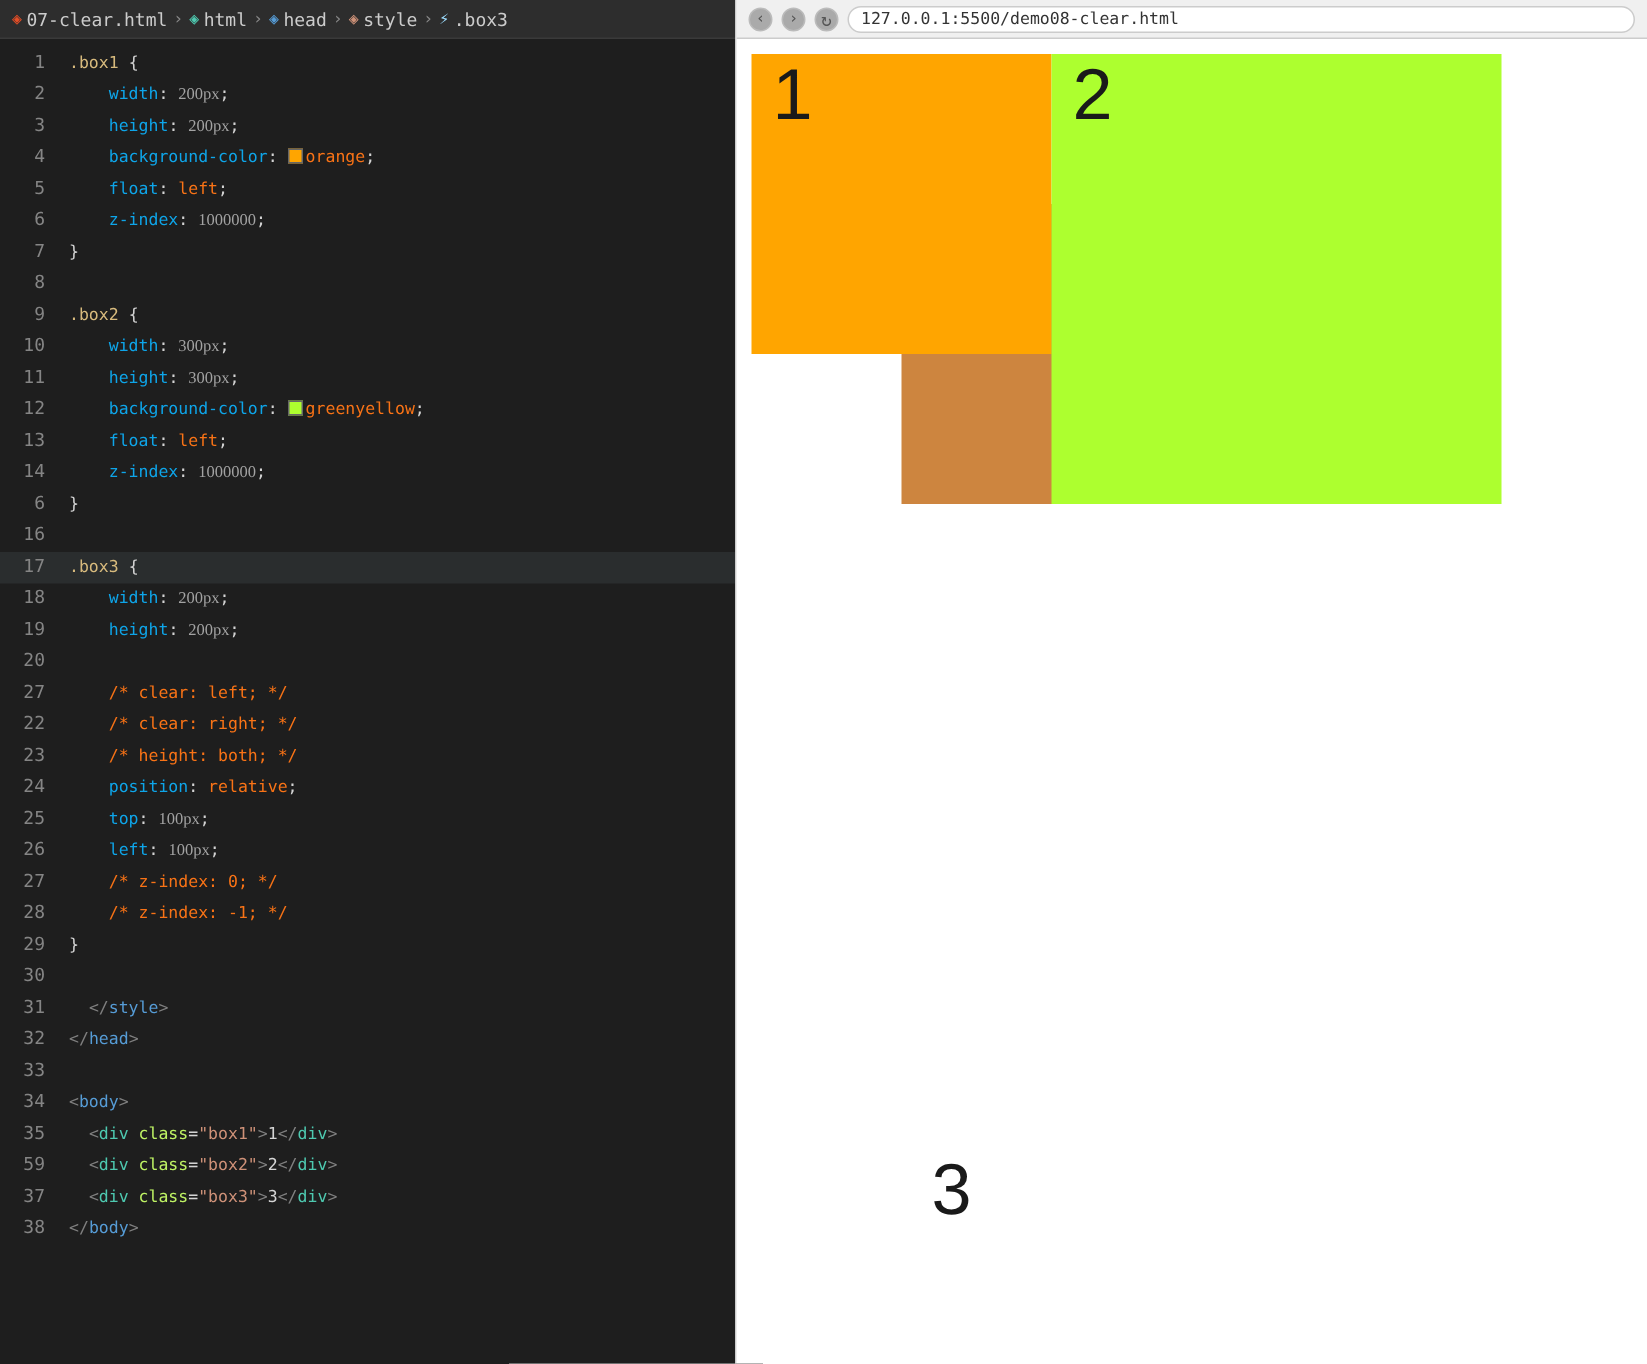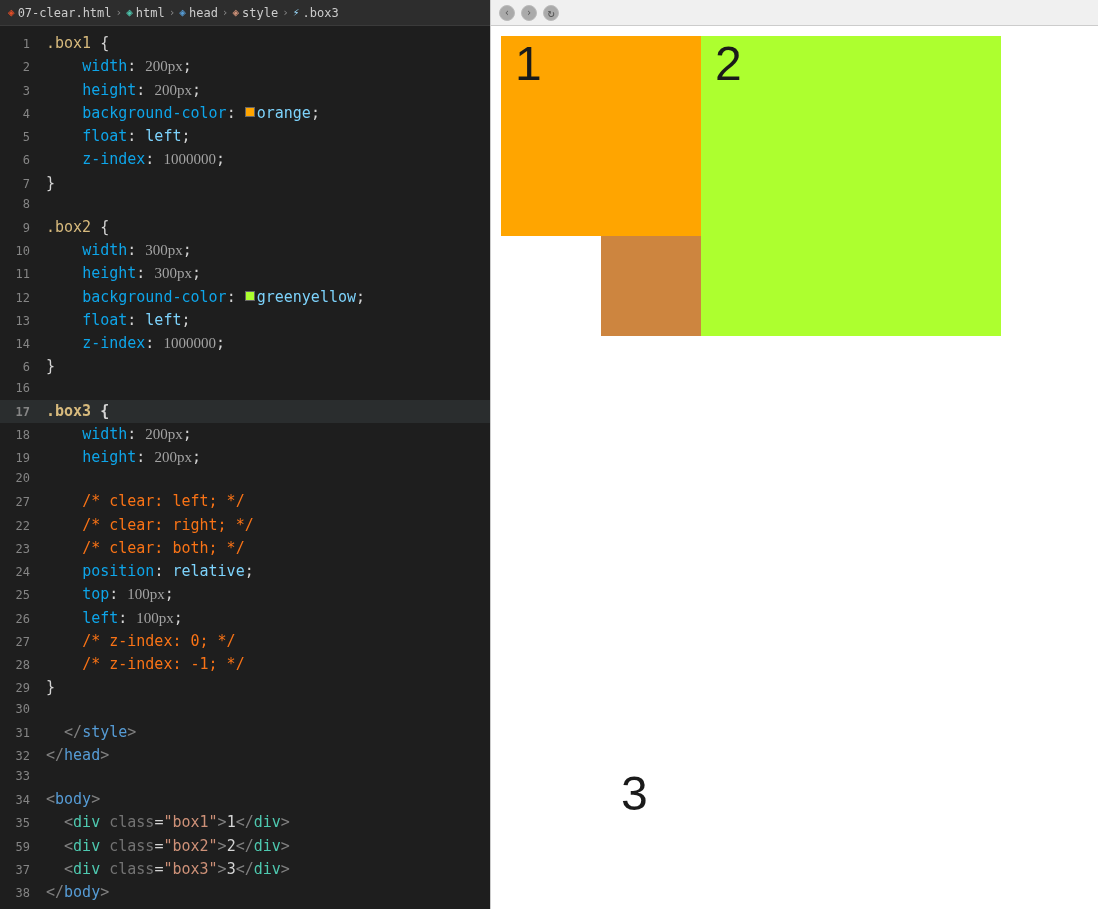--- a/index.html
+++ b/index.html
@@ -82,54 +82,53 @@
       text-align: right;
       margin-right: 16px;
       font-size: 12px;
       user-select: none;
       flex-shrink: 0;
     }
 
     .line-content {
       color: #d4d4d4;
       white-space: pre;
-      font-size: 15px;
+      font-size: 11px;
     }
 
     
     .c-selector { color: #d7ba7d; }
     .c-brace { color: #d4d4d4; }
     .c-property { color: #0ea5e9; }
     .c-colon { color: #d4d4d4; }
-    .c-value { color: #7dd3fc; }
+    .c-value { color: #f97316; }
     .c-value-num { color: #a3a3a3; font-family: Liberation Serif, serif; }
     .c-comment { color: #f97316; }
     .c-tag { color: #4ec9b0; }
-    .c-attr { color: #737373; }
+    .c-attr { color: #bef264; }
     .c-attr-val { color: #ce9178; }
     .c-angle { color: #808080; }
     .c-html-tag { color: #569cd6; }
     .c-text { color: #d4d4d4; }
 
     
     .color-swatch {
       display: inline-block;
       width: 10px;
       height: 10px;
       border: 1px solid #666;
       margin-right: 2px;
       vertical-align: middle;
       position: relative;
       top: -1px;
     }
 
     
     .line-highlight {
       background: #2a2d2e;
-      font-weight: bold;
     }
 
     
     #browser-panel {
       flex: 1;
       background: #fff;
       display: flex;
       flex-direction: column;
       border-left: 1px solid #ccc;
       overflow: hidden;
@@ -367,21 +366,21 @@
         <span class="line-content">    <span class="c-comment">/* clear: left; */</span></span>
       </div>
 
       <div class="line">
         <span class="line-num">22</span>
         <span class="line-content">    <span class="c-comment">/* clear: right; */</span></span>
       </div>
 
       <div class="line">
         <span class="line-num">23</span>
-        <span class="line-content">    <span class="c-comment">/* clear: both; */</span></span>
+        <span class="line-content">    <span class="c-comment">/* height: both; */</span></span>
       </div>
 
       <div class="line">
         <span class="line-num">24</span>
         <span class="line-content">    <span class="c-property">position</span><span class="c-colon">:</span> <span class="c-value">relative</span><span class="c-colon">;</span></span>
       </div>
 
       <div class="line">
         <span class="line-num">25</span>
         <span class="line-content">    <span class="c-property">top</span><span class="c-colon">:</span> <span class="c-value-num">100px</span><span class="c-colon">;</span></span>
@@ -455,20 +454,23 @@
     </div>
   </div>
 </div>
 
 <div id="browser-panel">
 
   <div id="browser-header">
     <span class="btn-nav">‹</span>
     <span class="btn-nav">›</span>
     <span class="btn-nav" style="font-size:12px;">↻</span>
+    <div id="browser-url">
+      <span>127.0.0.1:5500/demo08-clear.html</span>
+    </div>
   </div>
 
   <div id="browser-content">
     <div style="position: relative; padding: 10px;">
 
       <div style="overflow: visible;">
         <div id="box1">
           <span class="box-label">1</span>
         </div>
         <div id="box2">

